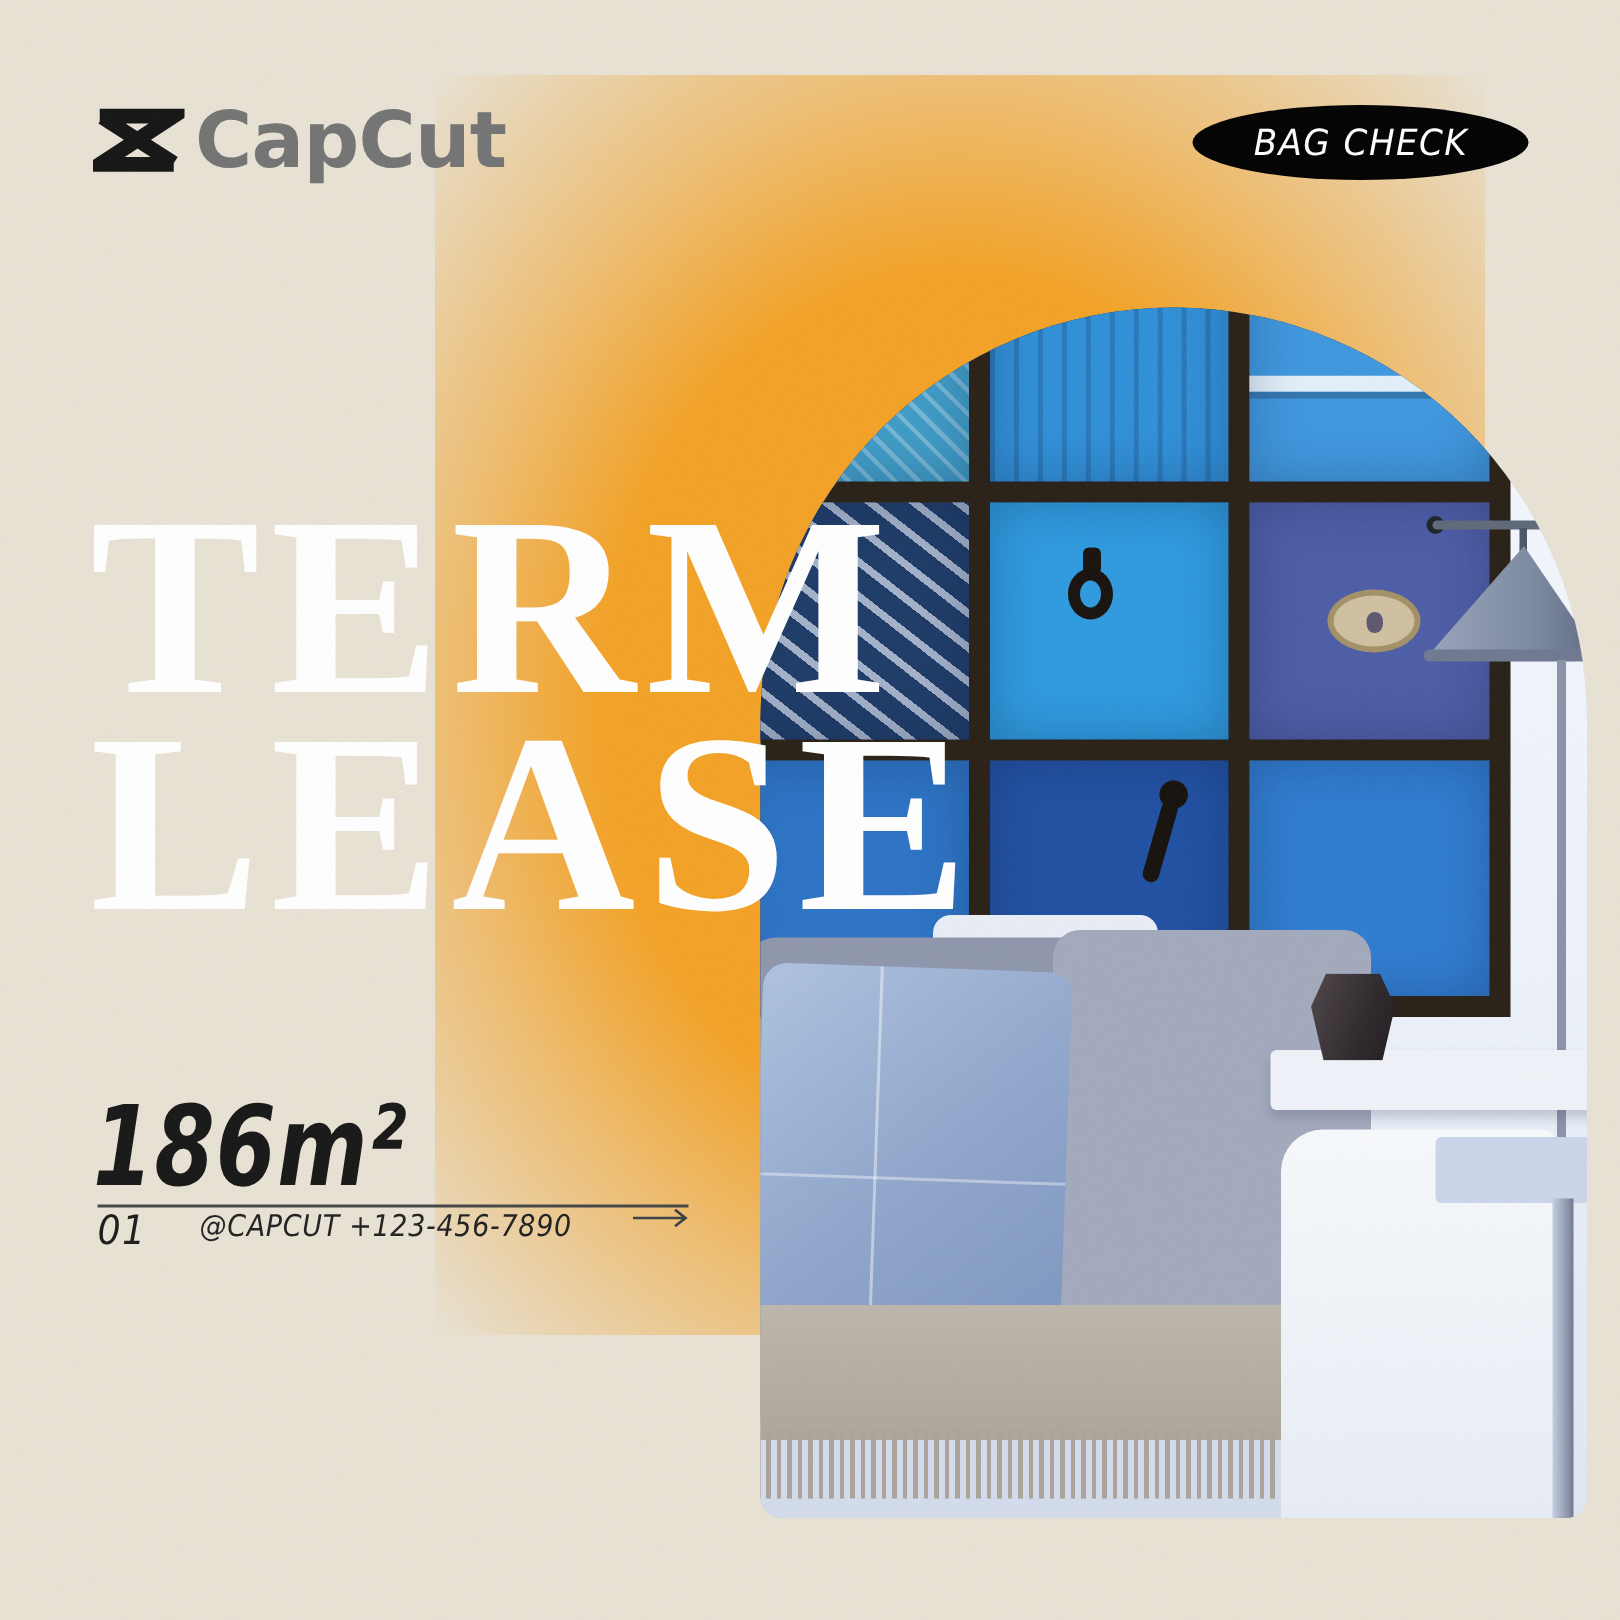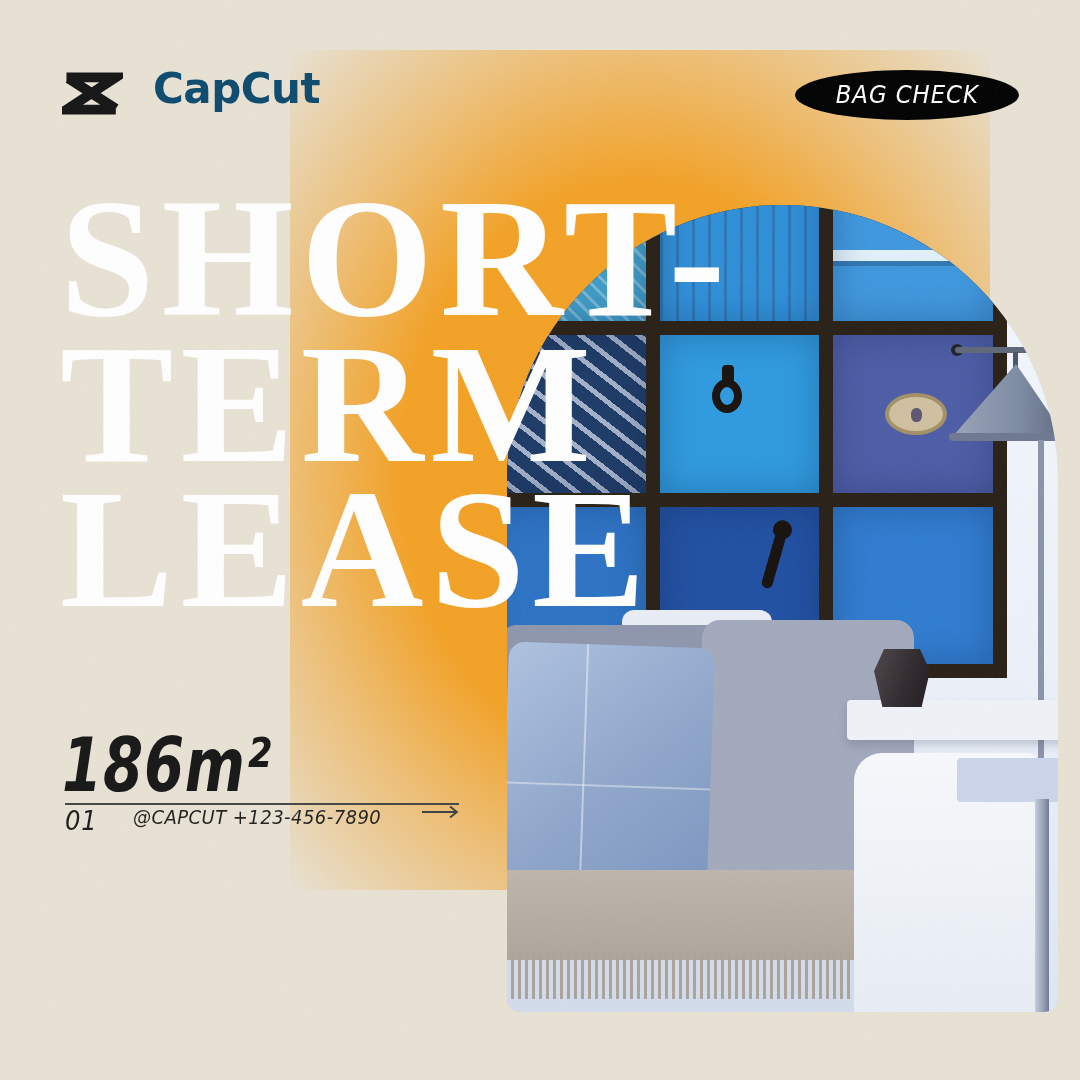--- a/index.html
+++ b/index.html
@@ -86,22 +86,22 @@
     position:absolute; left:60px; z-index:3; color:#FFFFFF;
     font-family:"Liberation Serif", serif; font-weight:bold;
     font-size:170px; line-height:1; letter-spacing:7px; white-space:nowrap;
   }
   .hl1 { top:173px; } .hl2 { top:319px; } .hl3 { top:464px; }
 
   
   .logo { position:absolute; left:62px; top:70px; z-index:4; display:flex; align-items:flex-start; }
   .logo-icon { width:61px; height:47px; }
   .logo-text {
-    position:absolute; left:91px; top:-6px;
-    font-size:42px; font-weight:bold; letter-spacing:-0.5px; color:#0c4a6e;
+    position:absolute; left:68px; top:-6px;
+    font-size:52px; font-weight:bold; letter-spacing:-0.5px; color:#737373;
     font-family:"DejaVu Sans", sans-serif;
   }
   .badge {
     position:absolute; left:795px; top:70px; width:224px; height:50px; z-index:4;
     background:#000000; border-radius:50%;
     display:flex; align-items:center; justify-content:center;
   }
   .badge-text { color:#FFFFFF; font-style:italic; font-size:24px; letter-spacing:1px; transform:scaleX(.95); }
 
   
@@ -178,21 +178,20 @@
     <div class="sofa-skirt"></div>
     <div class="blanket"></div>
     <div class="fringe"></div>
     <div class="slab1"></div>
     <div class="vase"></div>
     <div class="armrest"></div>
     <div class="slab2"></div>
     <div class="table-leg"></div>
   </div>
 
-  <div class="headline-line hl1">SHORT-</div>
   <div class="headline-line hl3">LEASE</div>
   <div class="headline-line hl2">TERM</div>
 
   <div class="logo">
     <svg class="logo-icon" viewBox="0 0 68 52">
       <path d="M5 8 H60 L5 44 H60 M7 9 L60 43" fill="none" stroke="#141414" stroke-width="11" stroke-linejoin="miter" stroke-linecap="butt"></path>
     </svg>
     <span class="logo-text">CapCut</span>
   </div>
 

